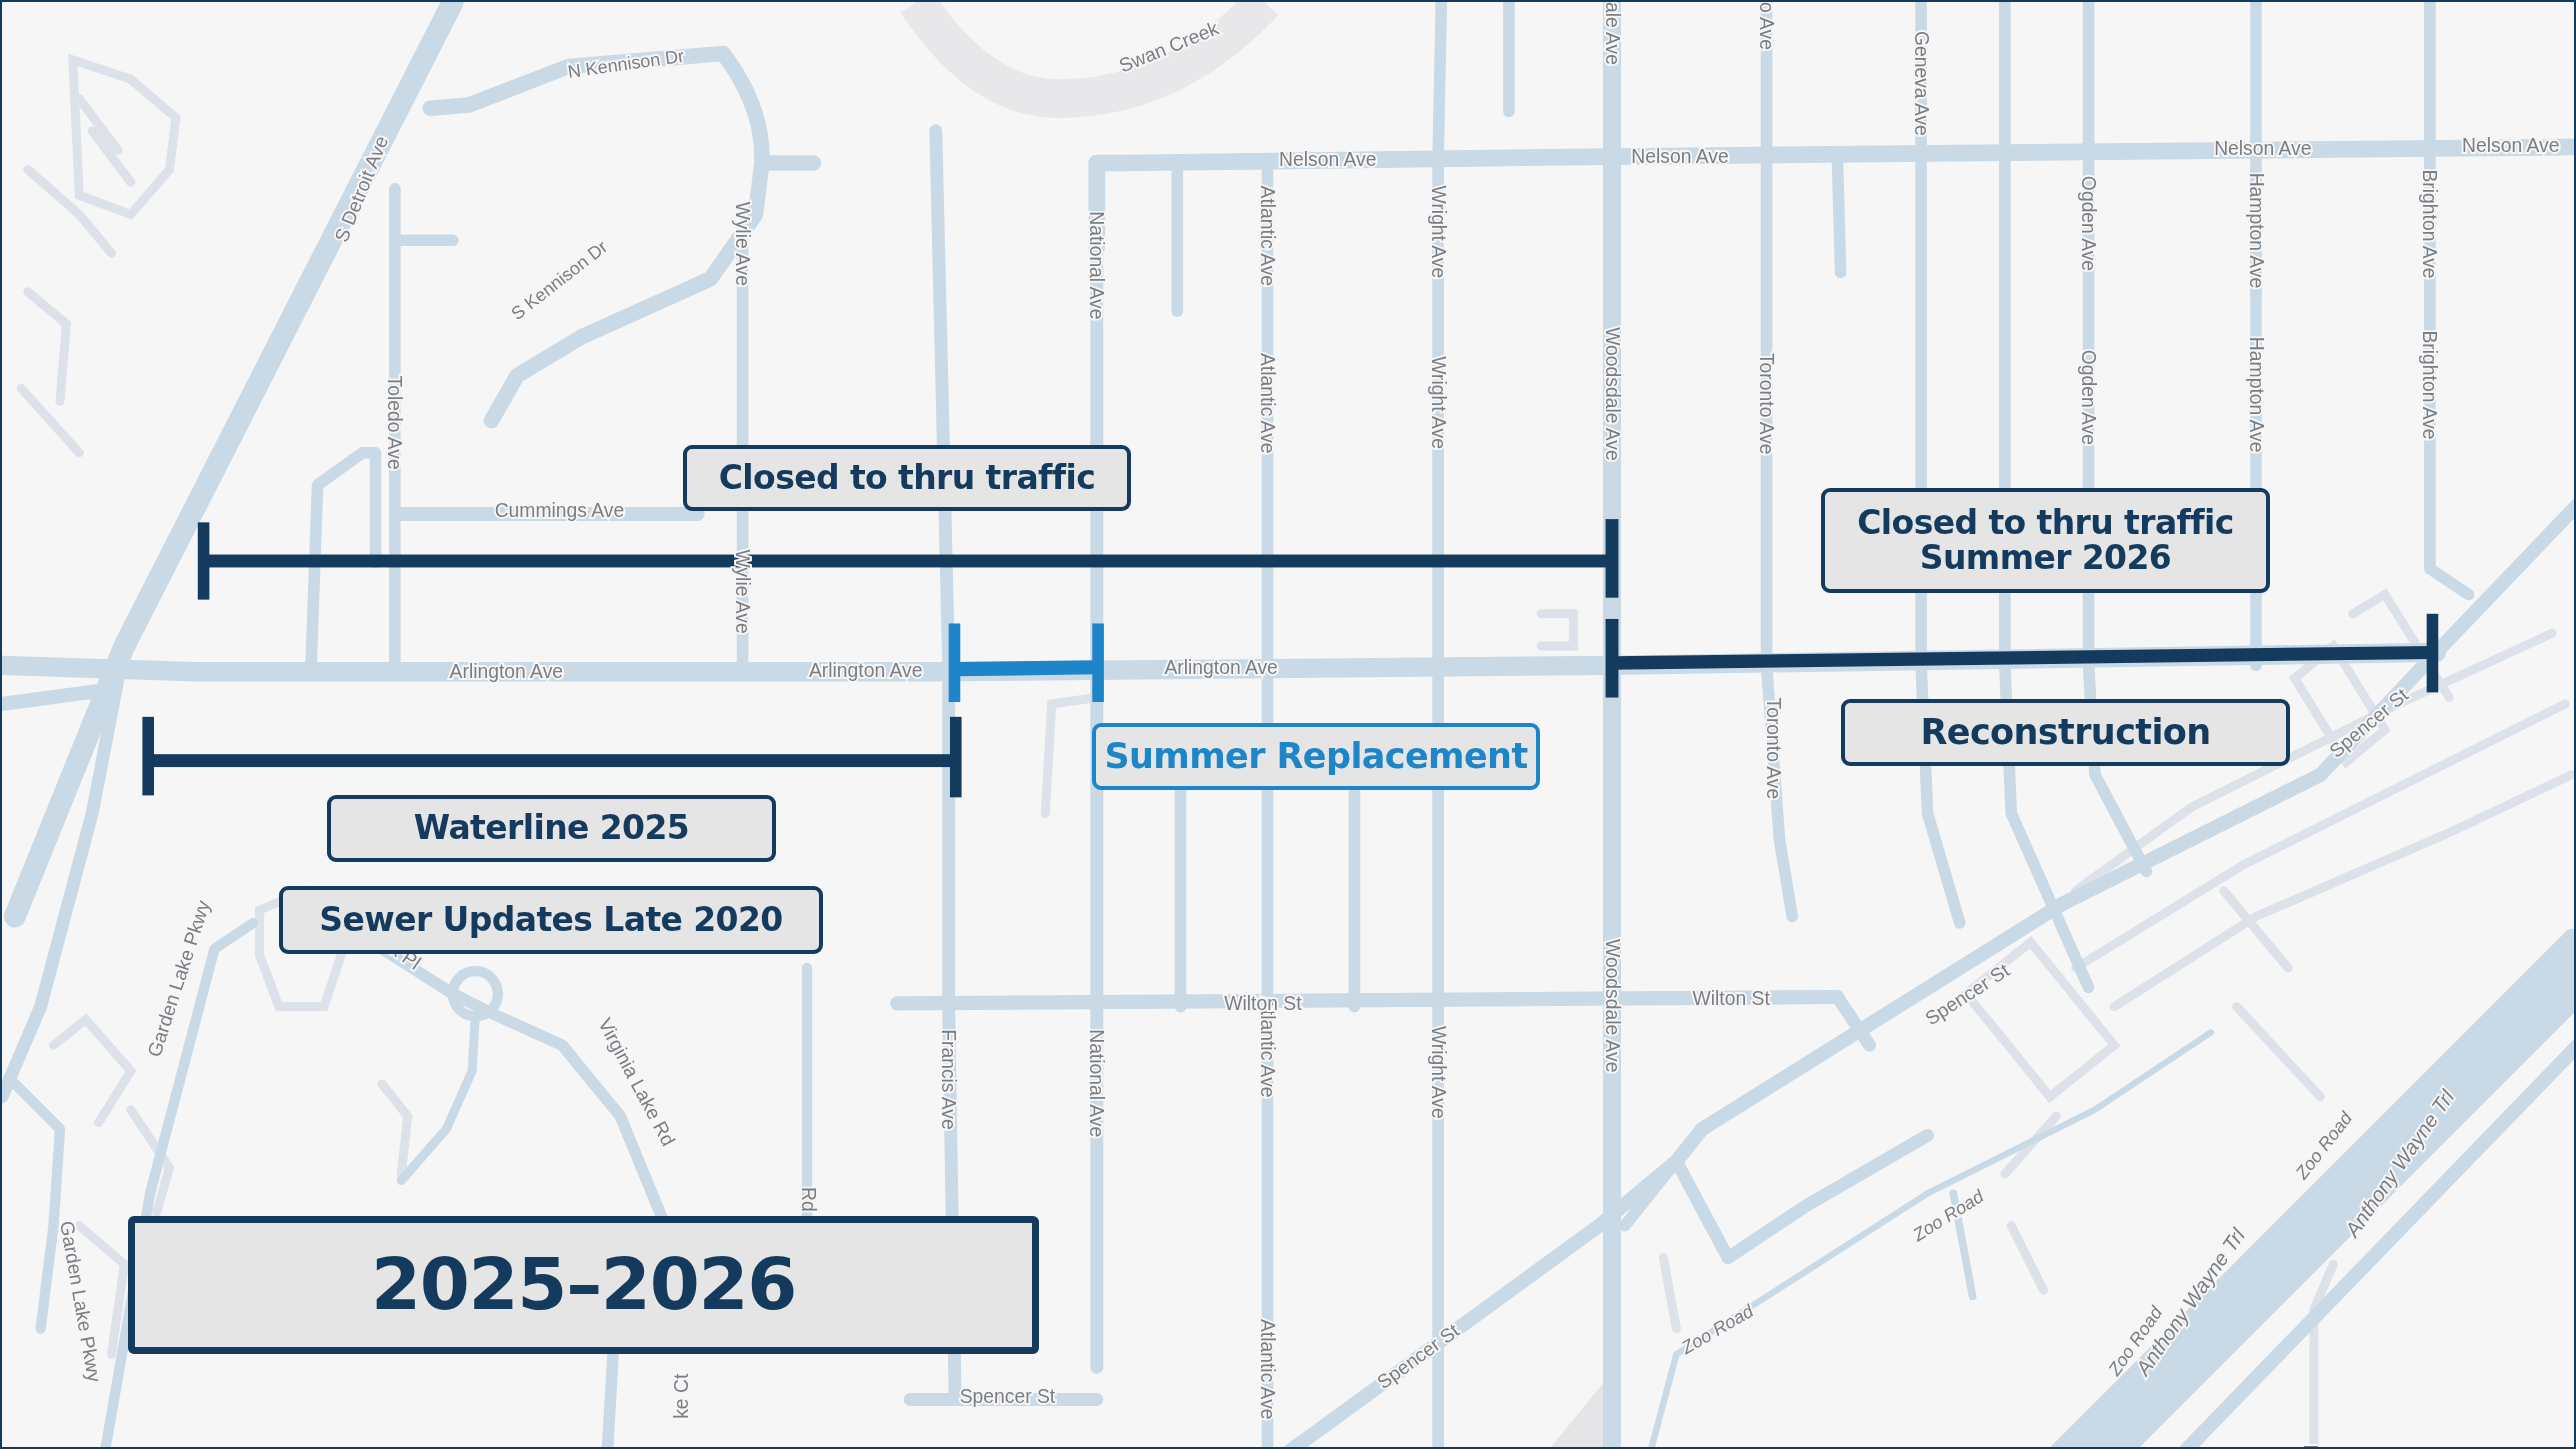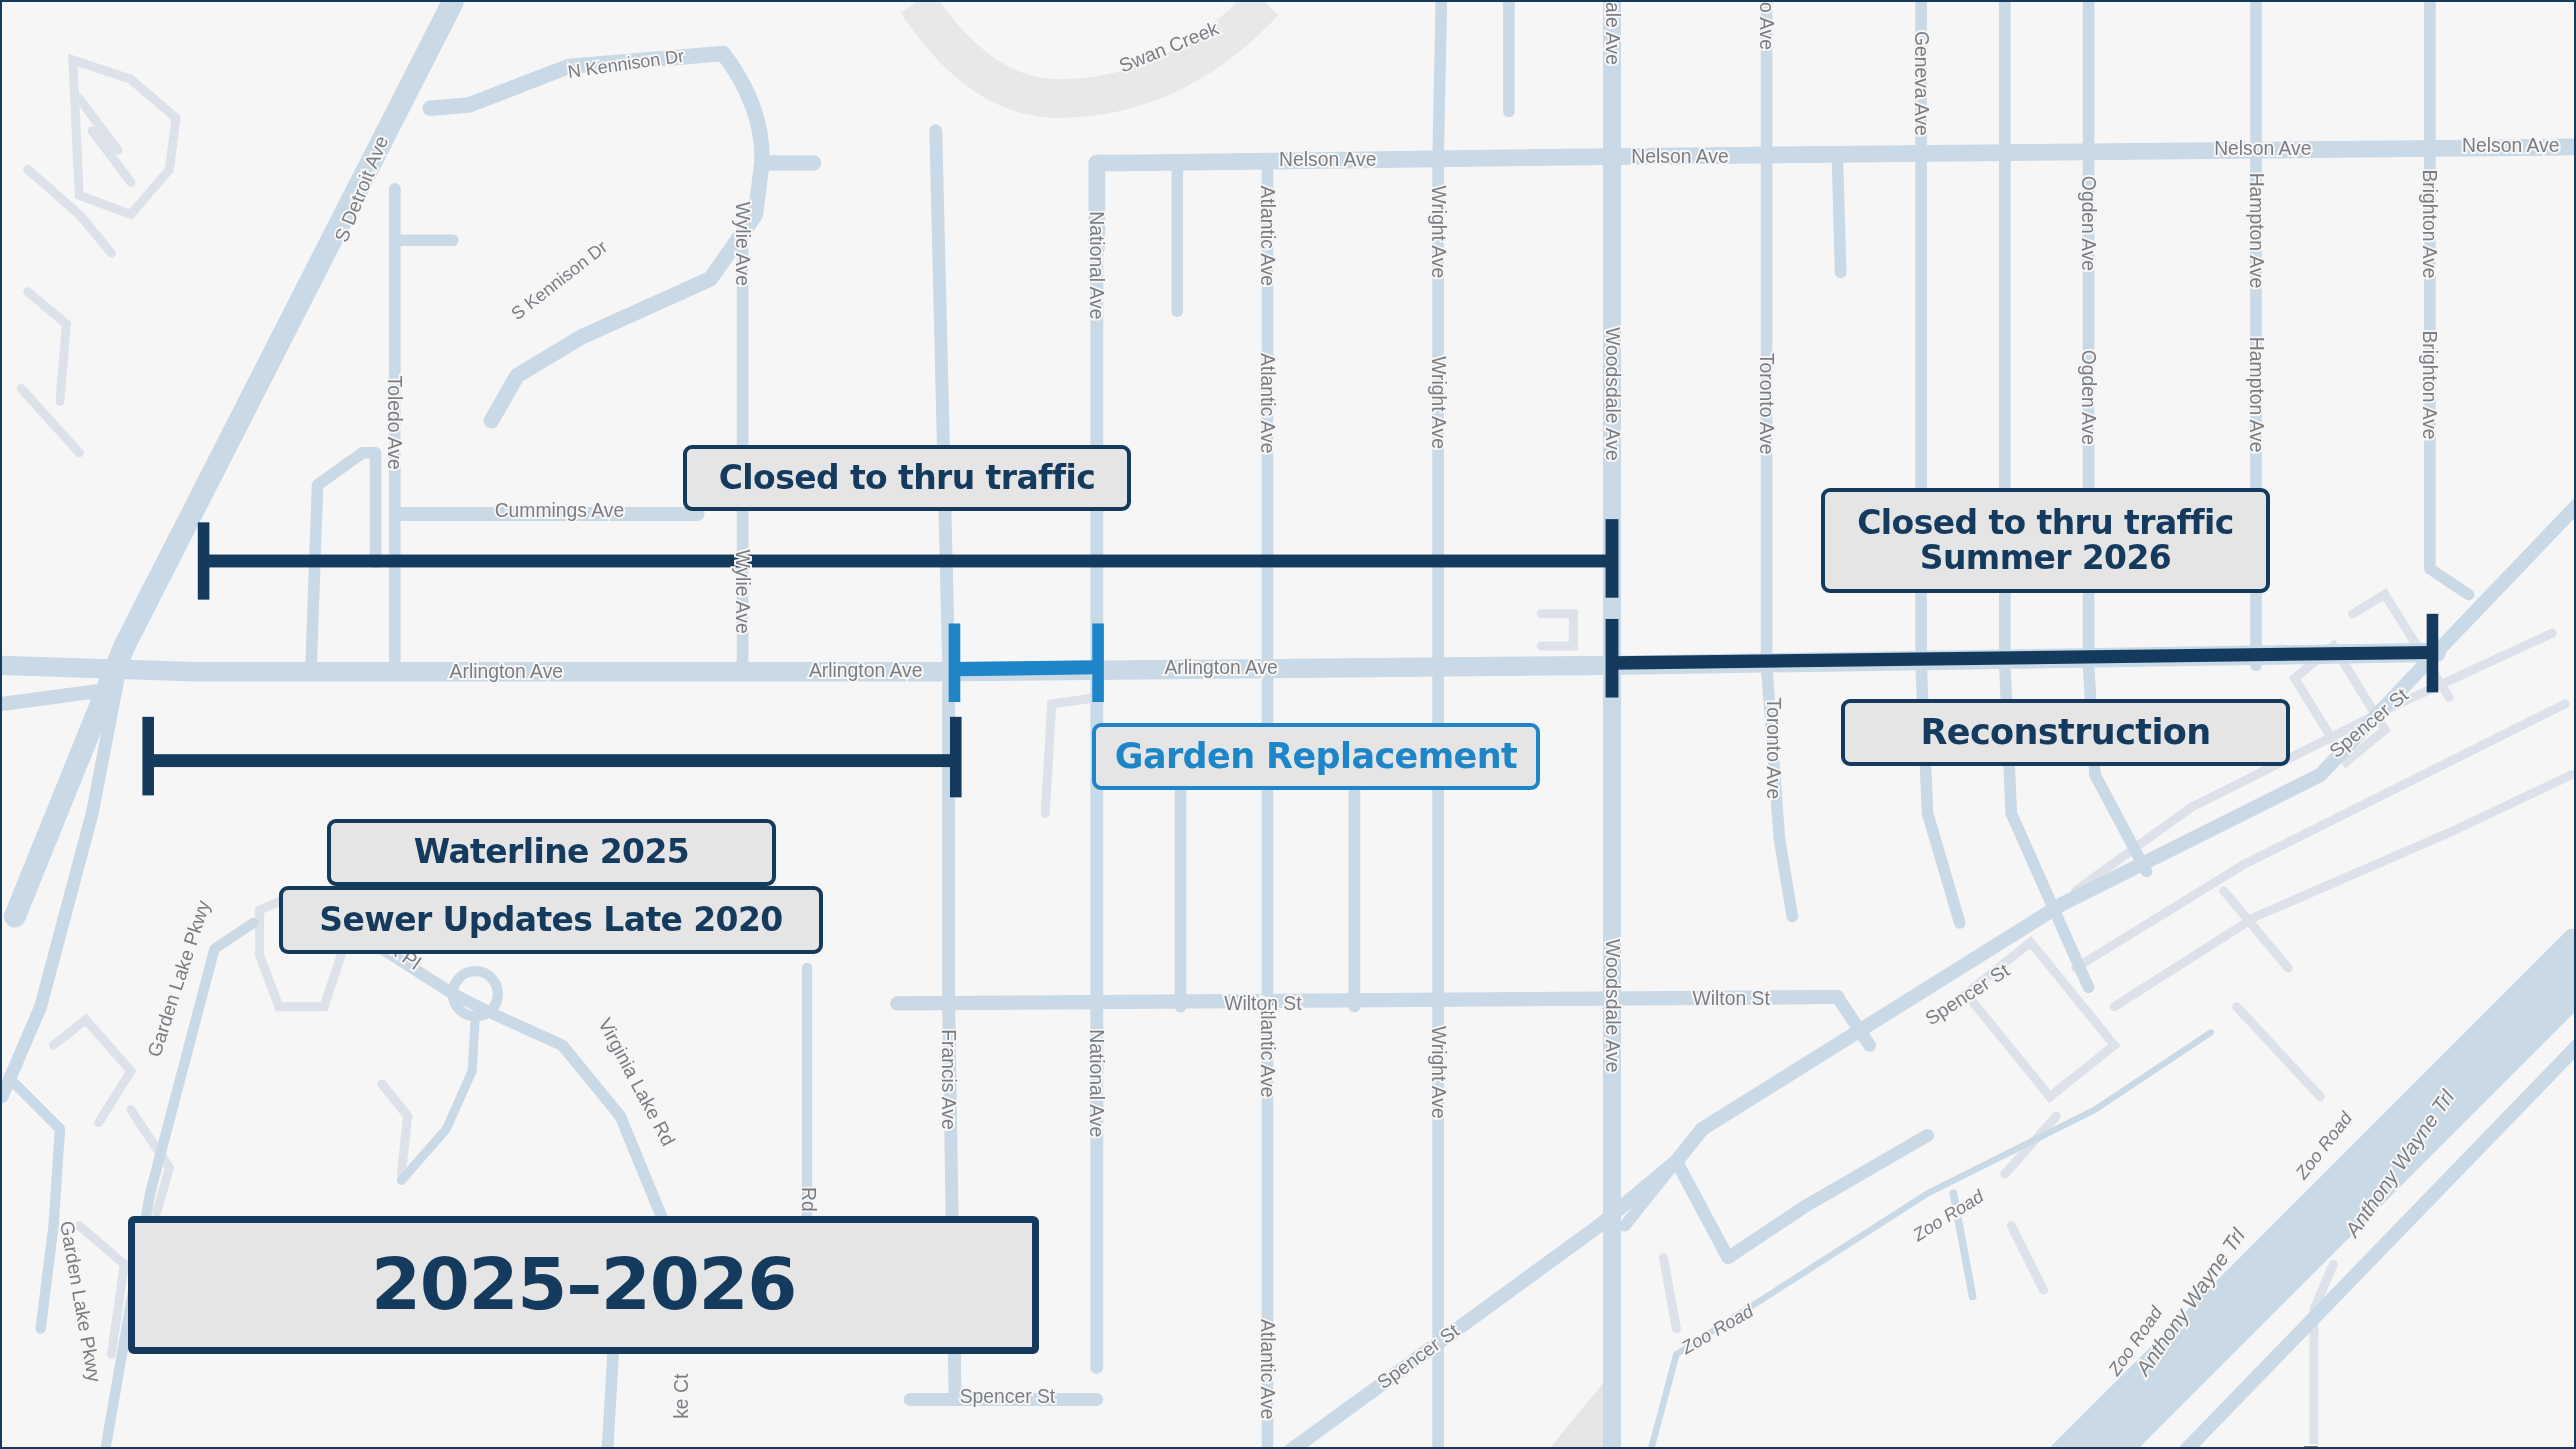--- a/index.html
+++ b/index.html
@@ -220,24 +220,24 @@
   <div class="callout" style="left:1819px; top:486px; width:449px; height:105px; font-size:33px;">
     <span>Closed to thru traffic</span>
     <span>Summer 2026</span>
   </div>
 
   <div class="callout" style="left:1819px; top:697px; width:449px; height:67px; font-size:35px;margin-left:20px;">
     <span>Reconstruction</span>
   </div>
 
   <div class="callout sewer" style="left:1090px; top:721px; width:448px; height:67px; font-size:35px;">
-    <span>Garden Replacement</span>
-  </div>
-
-  <div class="callout" style="left:325px; top:793px; width:449px; height:67px; font-size:33px;margin-top:24px;">
+    <span>Summer Replacement</span>
+  </div>
+
+  <div class="callout" style="left:325px; top:793px; width:449px; height:67px; font-size:33px;">
     <span>Waterline 2025</span>
   </div>
 
   <div class="callout" style="left:277px; top:884px; width:544px; height:68px; font-size:33px;">
     <span>Sewer Updates Late 2020</span>
   </div>
 
   <div class="callout title" style="left:126px; top:1214px; width:911px; height:138px; font-size:72px;">
     <span>2025–2026</span>
   </div>

